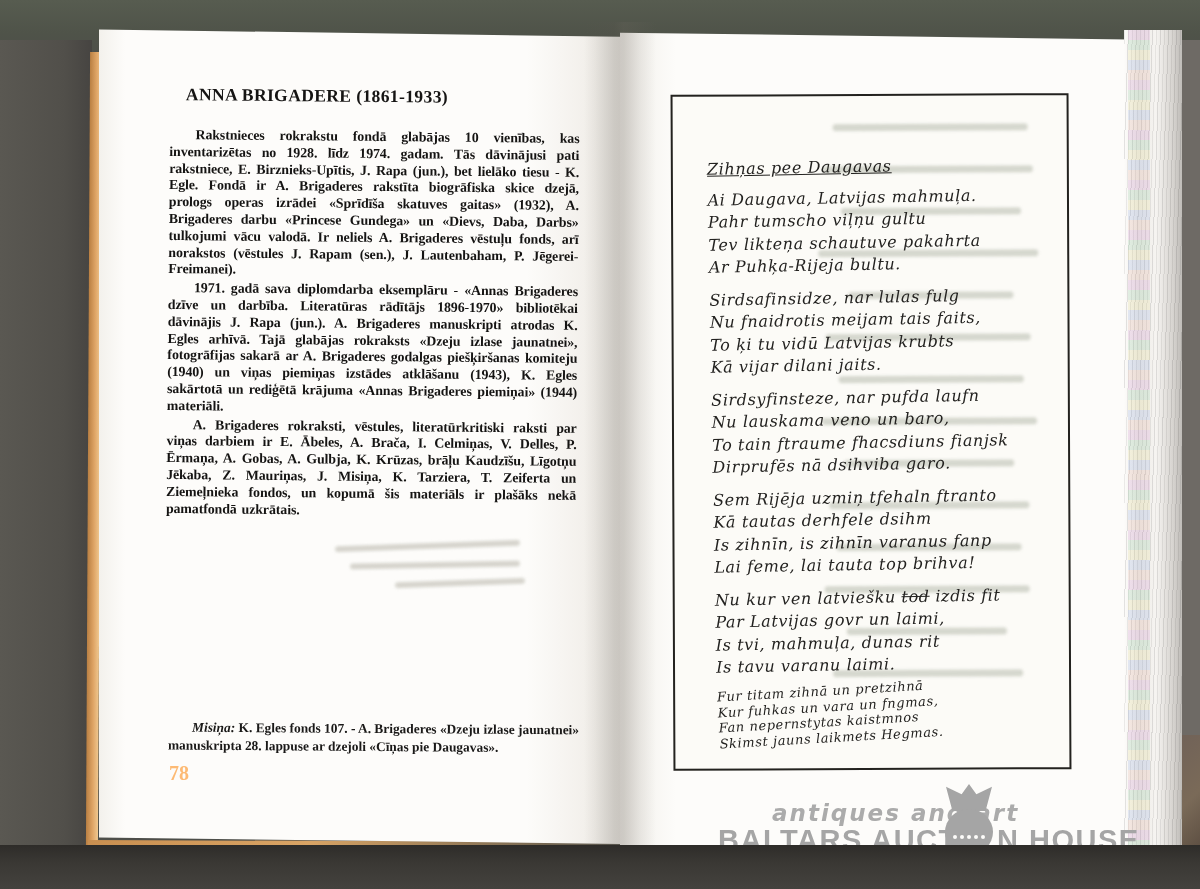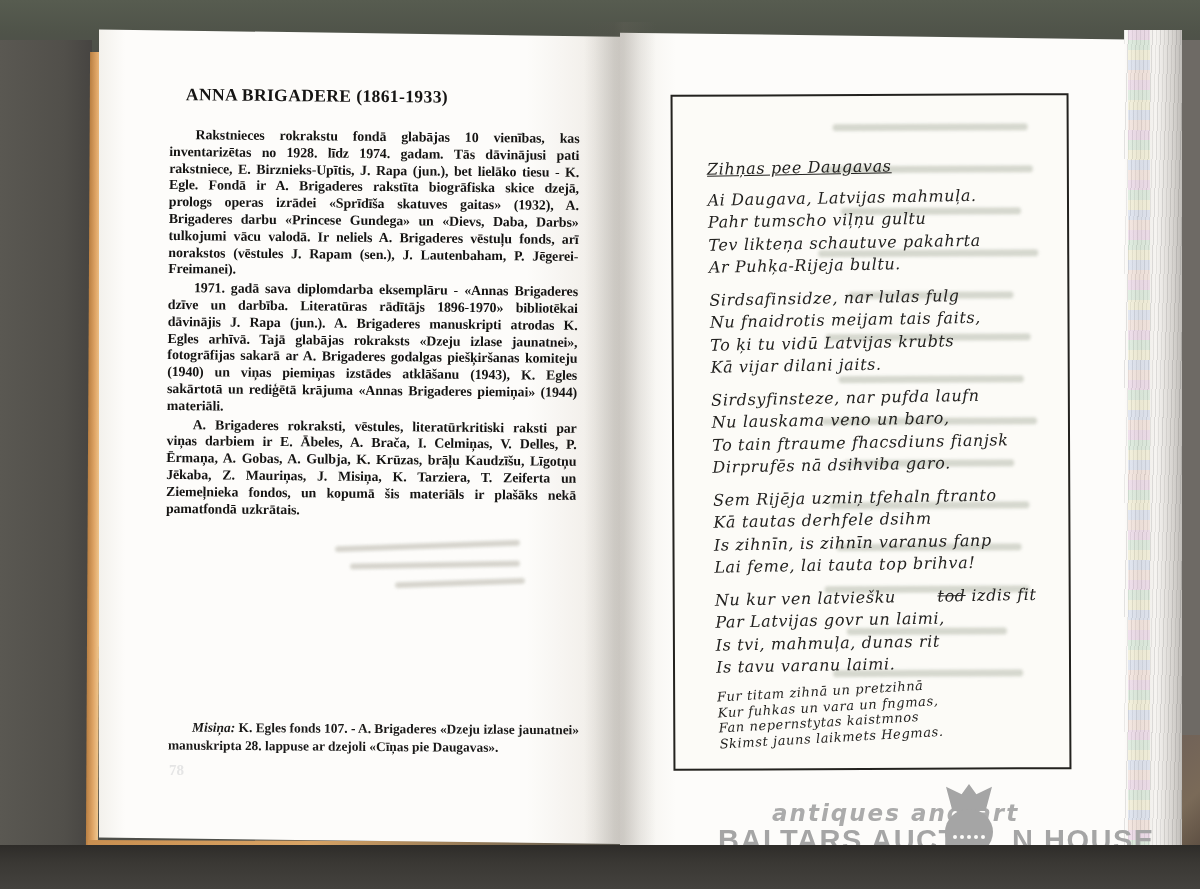--- a/index.html
+++ b/index.html
@@ -51,48 +51,48 @@
     transform:rotate(.55deg);transform-origin:left top;}
   .doc-title{font-weight:bold;font-size:17.5px;letter-spacing:.4px;margin:0 0 0 16px;
     white-space:nowrap;}
   .paras{margin-top:22px;}
   .para{margin:0 0 2px 0;font-size:13.9px;line-height:16.8px;font-weight:bold;
     text-align:justify;text-indent:26px;word-spacing:1.5px;letter-spacing:-0.1px;}
   .caption{position:absolute;left:168px;top:720px;width:418px;font-size:13.4px;
     line-height:17.5px;font-weight:bold;color:#1a1918;text-indent:24px;
     transform:rotate(.4deg);}
   .caption .lead{font-style:italic;}
-  .page-no{position:absolute;left:169px;top:762px;font-size:15px;font-weight:bold;color:#e5e5e5;}
+  .page-no{position:absolute;left:169px;top:762px;font-size:20px;font-weight:bold;color:#fdba74;}
 
   
   .ms-frame{position:absolute;left:672px;top:94px;width:394px;height:672px;
     border:2px solid #23221f;background:#fcfbf7;transform:rotate(-.25deg);}
   .manuscript{position:absolute;left:34px;top:62px;width:330px;
     font-family:"DejaVu Serif", serif;font-style:italic;color:#232220;
     font-size:16px;line-height:22.5px;letter-spacing:.6px;
     transform:rotate(-.8deg);transform-origin:left top;}
   .ms-title{text-decoration:underline;margin-bottom:8px;}
   .stanza{margin-bottom:10px;}
   .ms-line{white-space:nowrap;}
   .stanza-last{font-size:13px;line-height:15.5px;transform:rotate(-2.2deg);
     transform-origin:left top;margin-top:4px;}
-  .strike{text-decoration:line-through;margin-left:36px;}
+  .strike{text-decoration:line-through;}
   .ghost{position:absolute;border-radius:3px;filter:blur(1.6px);}
   .ghost-r{background:rgba(150,158,140,.38);}
   .ghost-l{background:rgba(168,166,152,.45);}
 
   
   .watermark{position:absolute;left:700px;top:782px;width:440px;height:80px;color:#a8a8a8;}
   .wm-tagline{position:absolute;left:72px;top:18px;font-size:23px;font-style:italic;
     font-weight:bold;letter-spacing:2px;font-family:"DejaVu Sans", sans-serif;
     color:#ababab;}
   .wm-name{position:absolute;top:42px;font-family:"Liberation Sans", sans-serif;
     font-weight:bold;font-size:29px;letter-spacing:1.5px;color:#a5a5a5;white-space:nowrap;}
   .wm-name-left{left:18px;}
-  .wm-name-right{left:312px;}
+  .wm-name-right{left:297px;}
   .wm-crown{position:absolute;left:246px;top:2px;width:46px;height:27px;background:#a5a5a5;
     clip-path:polygon(50% 0%,66% 38%,100% 10%,86% 100%,14% 100%,0% 10%,34% 38%);}
   .wm-circle{position:absolute;left:245px;top:27px;width:48px;height:46px;border-radius:50%;
     background:#a5a5a5;display:flex;align-items:center;justify-content:center;}
   .wm-dots{display:flex;gap:3px;margin-top:10px;}
   .wm-dots span{width:4px;height:4px;border-radius:50%;background:#fdfcfa;display:block;}
 </style>
 </head>
 <body>
 

